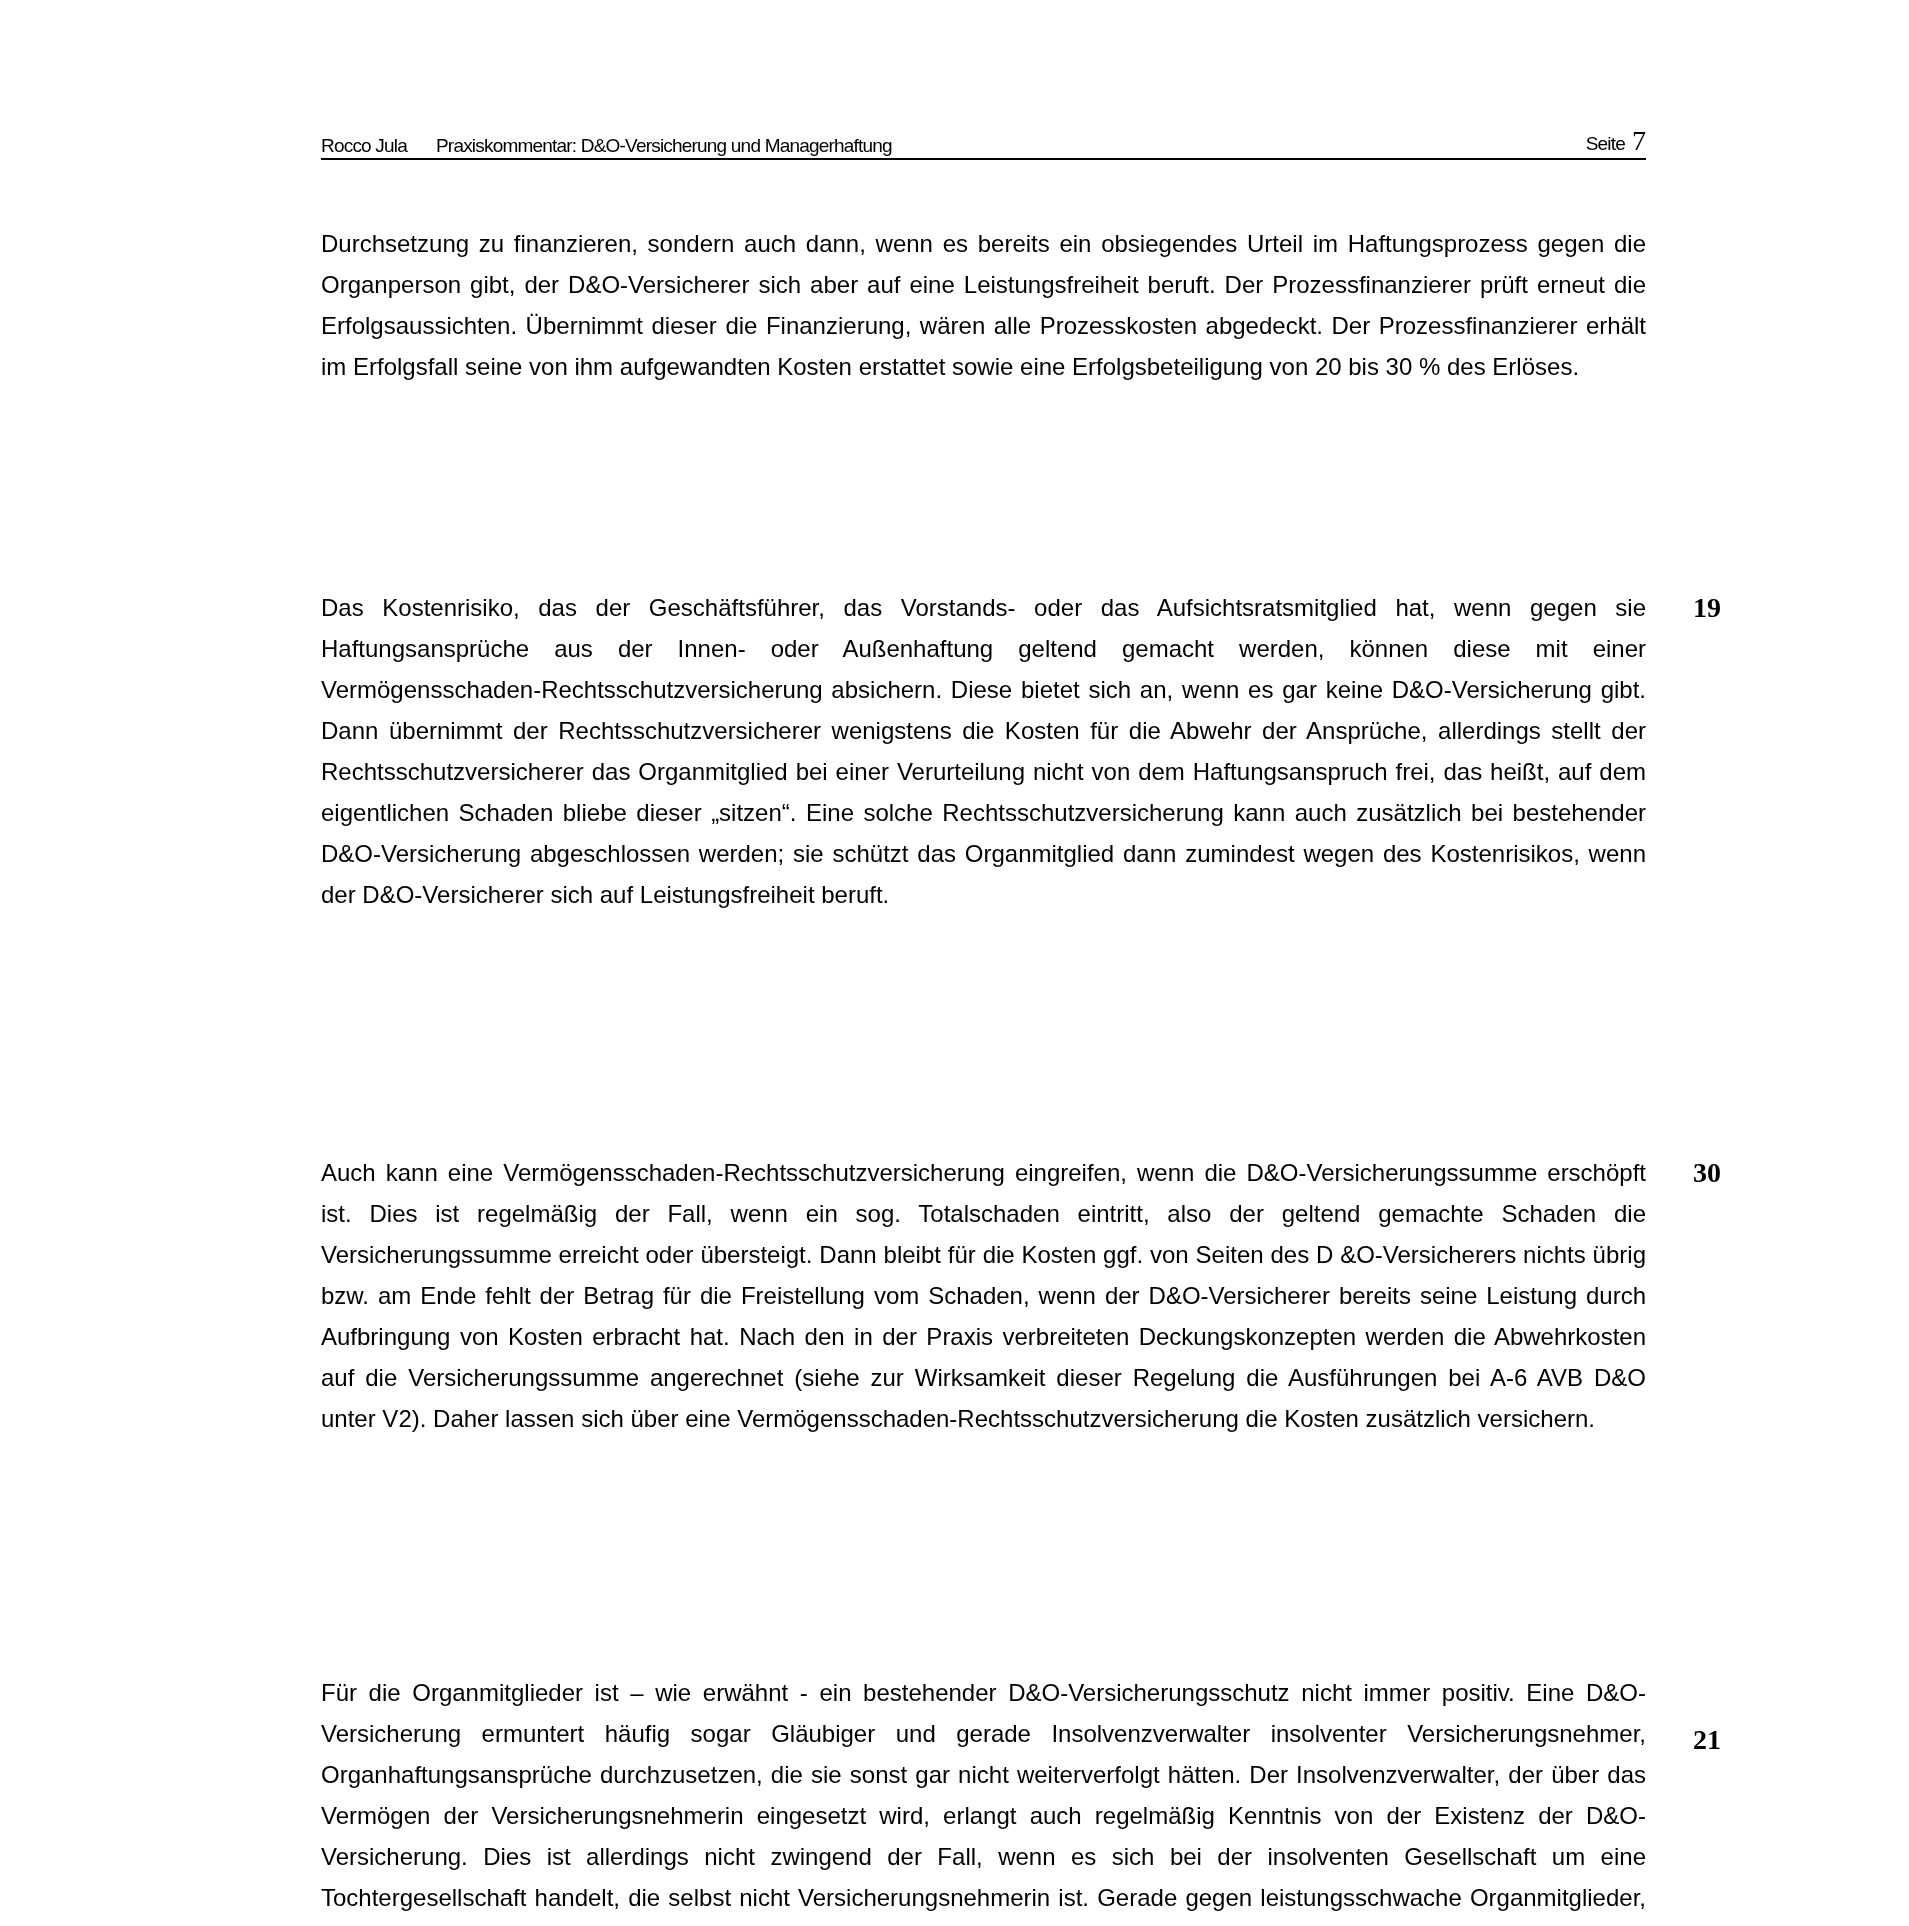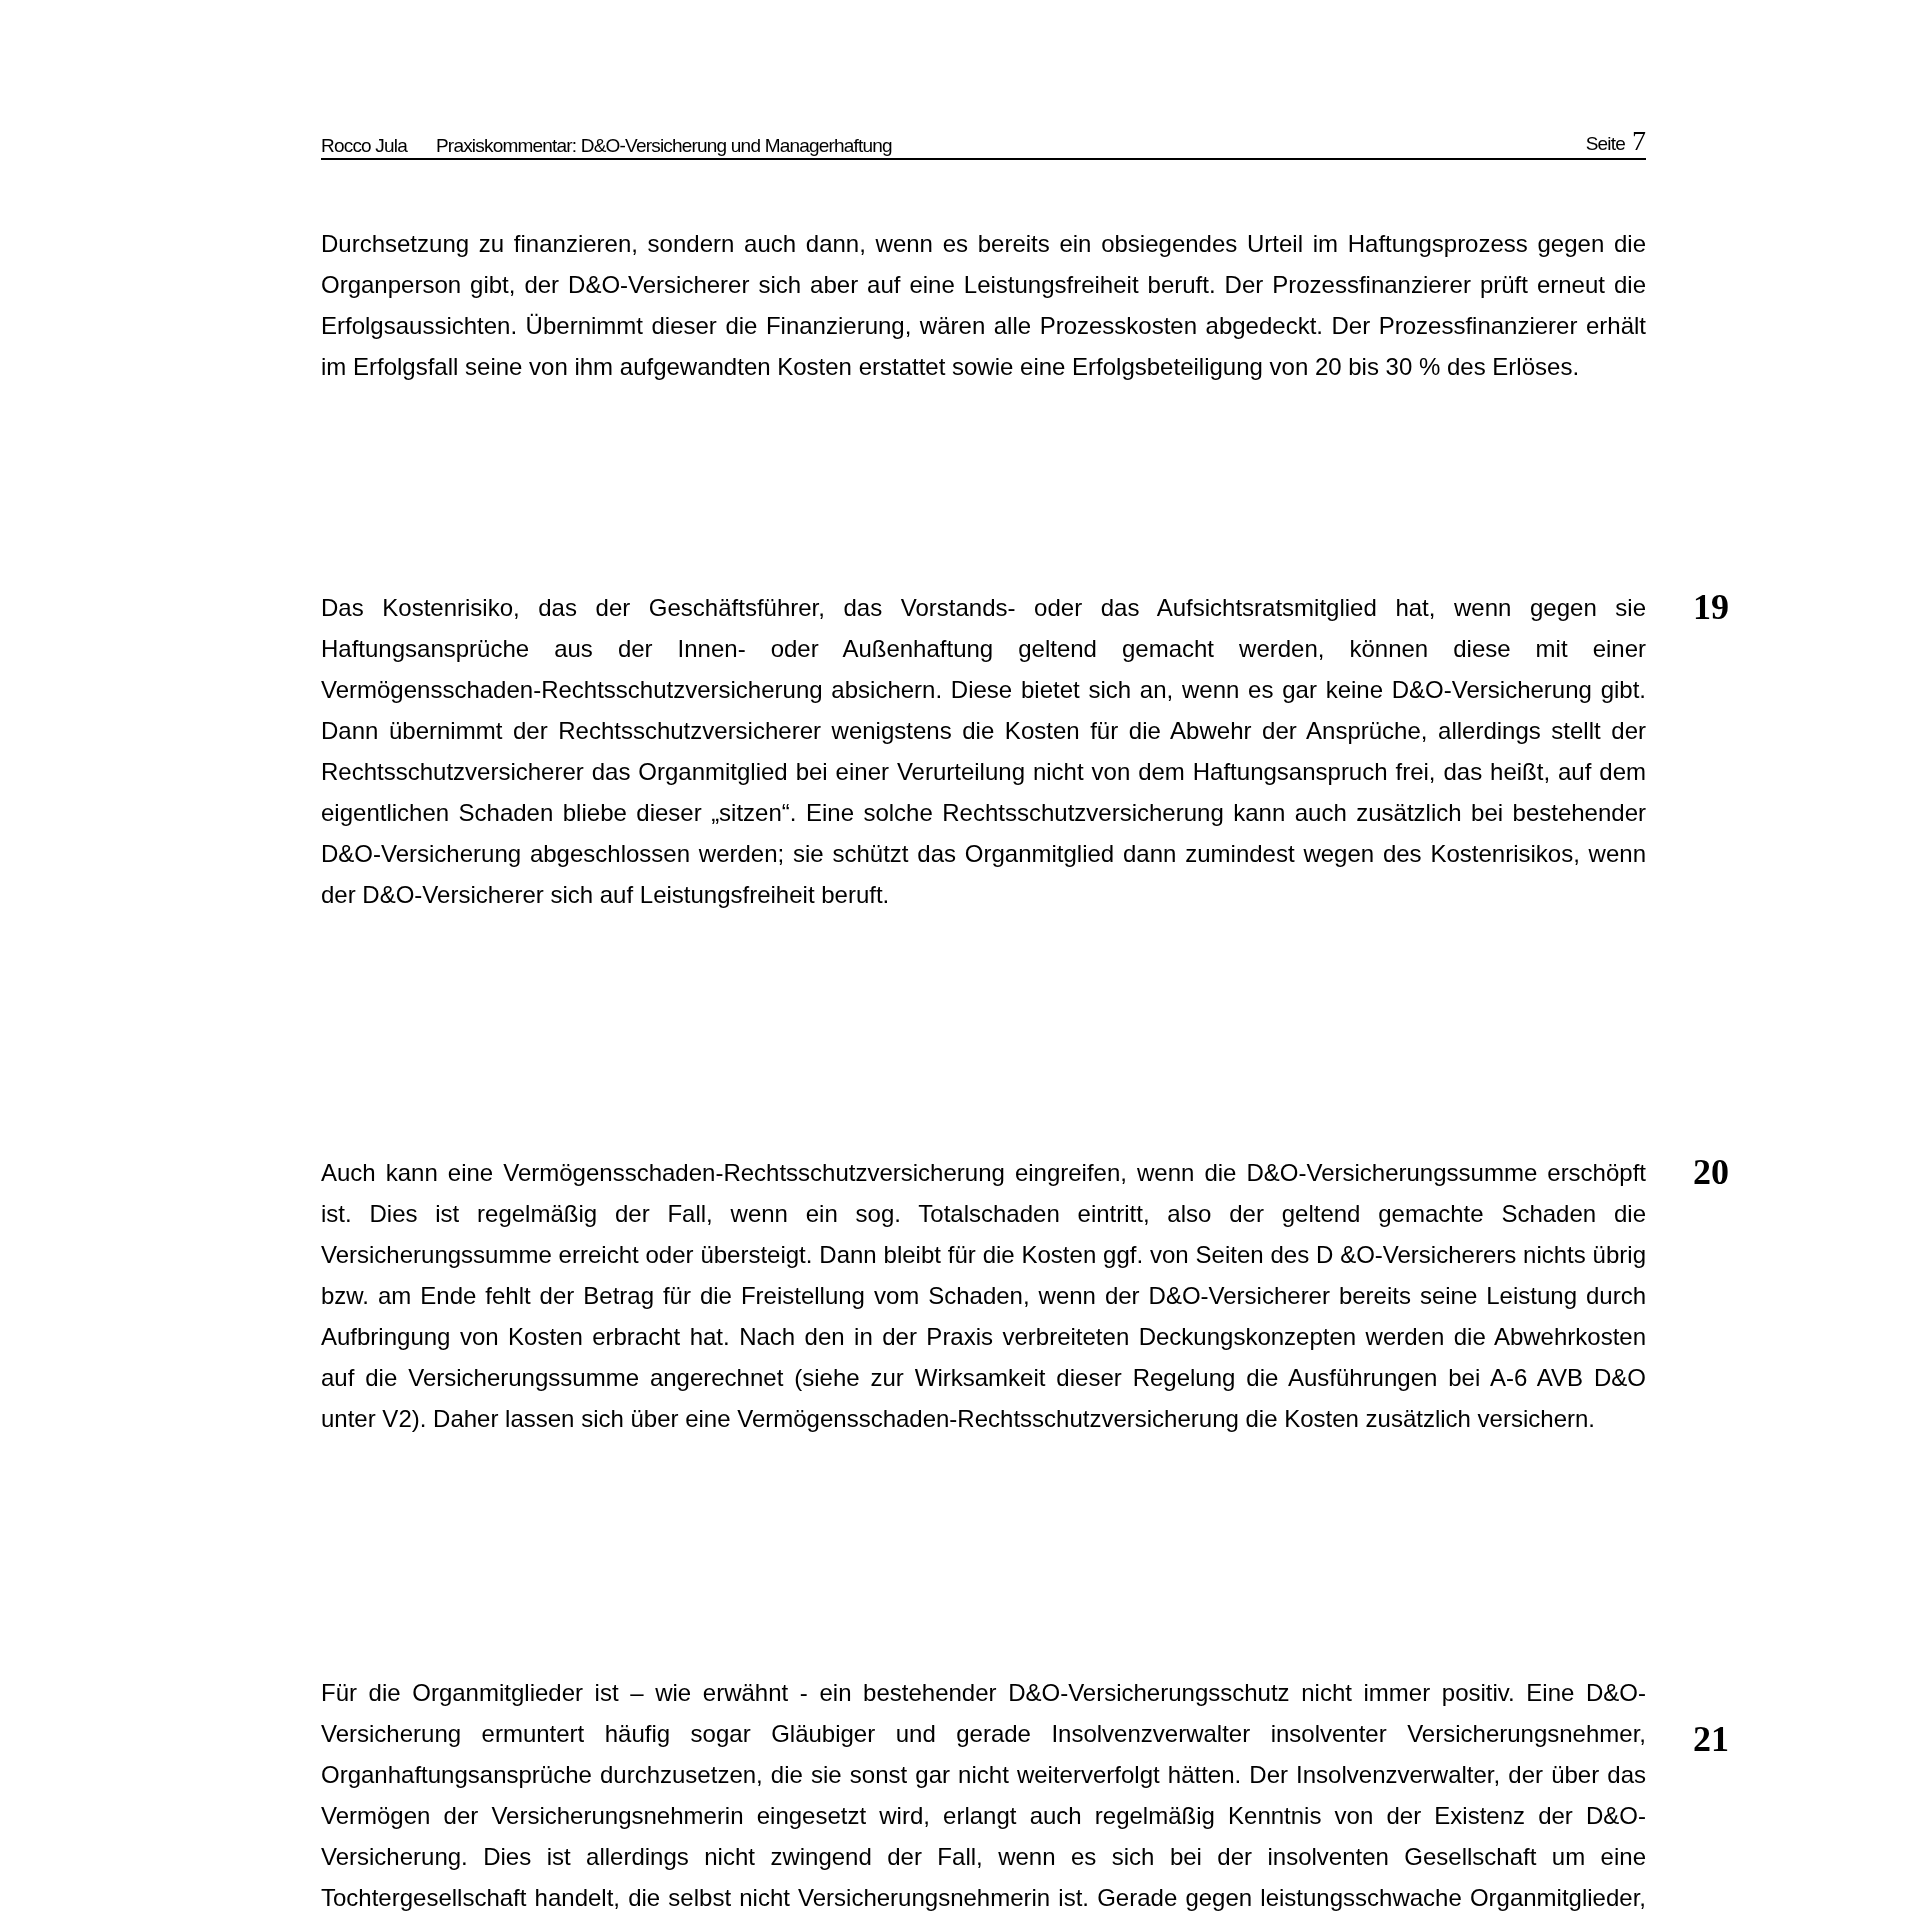--- a/index.html
+++ b/index.html
@@ -46,38 +46,38 @@
       text-align: justify;
       hyphens: manual;
       transform-origin: left top;
     }
     .para b { font-weight: normal; }
     .marginal {
       position: absolute;
       left: 1693px;
       font-family: "Liberation Serif", serif;
       font-weight: bold;
-      font-size: 36px;
+      font-size: 28px;
       line-height: 41px;
     }
   </style>
 </head>
 <body>
 
 <div class="header">
   <span class="author">Rocco Jula</span>
   <span class="title">Praxiskommentar: D&amp;O-Versicherung und Managerhaftung</span>
   <span class="page">
     <span class="page-label">Seite</span><span class="page-number">7</span>
   </span>
 </div>
 
 <div class="para" style="top:223px;">Durchsetzung zu finanzieren, sondern auch dann, wenn es bereits ein obsiegendes Urteil im Haftungsprozess gegen die Organperson gibt, der D&amp;O-Versicherer sich aber auf eine Leistungsfreiheit beruft. Der Prozessfinanzierer prüft erneut die Erfolg­saussichten. Übernimmt dieser die Finanzierung, wären alle Prozesskosten abge­deckt. Der Prozessfinanzierer erhält im Erfolgsfall seine von ihm aufgewandten Kos­ten erstattet sowie eine Erfolgsbeteiligung von 20 bis 30 % des Erlöses.</div>
 
 <div class="para" style="top:587px;"><span>Das Kostenrisiko, das der Geschäftsführer, das Vorstands- oder das Aufsichtsrats­mitglied hat, wenn gegen sie Haftungsansprüche aus der Innen- oder Außenhaftung geltend gemacht werden, können diese mit einer </span><b>Vermögensschaden-Rechts­schutzversicherung</b><span> absichern. Diese bietet sich an, wenn es gar keine D&amp;O-Versi­cherung gibt. Dann übernimmt der Rechtsschutzversicherer wenigstens die Kosten für die Abwehr der Ansprüche, allerdings stellt der Rechtsschutzversicherer das Or­ganmitglied bei einer Verurteilung nicht von dem Haftungsanspruch frei, das heißt, auf dem eigentlichen Schaden bliebe dieser „sitzen“. Eine solche Rechtsschutzversi­cherung kann auch zusätzlich bei bestehender D&amp;O-Versicherung abgeschlossen werden; sie schützt das Organmitglied dann zumindest wegen des Kostenrisikos, wenn der D&amp;O-Versicherer sich auf Leistungsfreiheit beruft.</span></div>
 <div class="marginal" style="top:587px;">19</div>
 
 <div class="para" style="top:1152px;">Auch kann eine Vermögensschaden-Rechtsschutzversicherung eingreifen, wenn die D&amp;O-Versicherungssumme erschöpft ist. Dies ist regelmäßig der Fall, wenn ein sog. Totalschaden eintritt, also der geltend gemachte Schaden die Versicherungssumme erreicht oder übersteigt. Dann bleibt für die Kosten ggf. von Seiten des D &amp;O-Versi­cherers nichts übrig bzw. am Ende fehlt der Betrag für die Freistellung vom Schaden, wenn der D&amp;O-Versicherer bereits seine Leistung durch Aufbringung von Kosten er­bracht hat. Nach den in der Praxis verbreiteten Deckungskonzepten werden die Ab­wehrkosten auf die Versicherungssumme angerechnet (siehe zur Wirksamkeit dieser Regelung die Ausführungen bei A-6 AVB D&amp;O unter V2). Daher lassen sich über eine Vermögensschaden-Rechtsschutzversicherung die Kosten zusätzlich versichern.</div>
-<div class="marginal" style="top:1152px;">20</div>
+<div class="marginal" style="top:1152px;">30</div>
 
 <div class="para" style="top:1672px;">Für die Organmitglieder ist – wie erwähnt - ein bestehender D&amp;O-Versicherungs­schutz nicht immer positiv. Eine D&amp;O-Versicherung ermuntert häufig sogar Gläubiger und gerade Insolvenzverwalter insolventer Versicherungsnehmer, Organhaftungsan­sprüche durchzusetzen, die sie sonst gar nicht weiterverfolgt hätten. Der Insolvenz­verwalter, der über das Vermögen der Versicherungsnehmerin eingesetzt wird, er­langt auch regelmäßig Kenntnis von der Existenz der D&amp;O-Versicherung. Dies ist al­lerdings nicht zwingend der Fall, wenn es sich bei der insolventen Gesellschaft um eine Tochtergesellschaft handelt, die selbst nicht Versicherungsnehmerin ist. Gerade gegen leistungsschwache Organmitglieder, die häufig wegen der Insolvenz ohnehin auch persönlich in der Krise sind, z.B. weil sie sich für Verbindlichkeiten der Gesell­schaft verbürgt haben oder ihrerseits bereits Gehaltsrückstände hinnehmen mussten, hätte der Insolvenzverwalter ohne die D&amp;O-Versicherung gar keine Ansprüche oder diese nicht in voller Höhe geltend gemacht.</div>
 <div class="marginal" style="top:1719px;">21</div>
 
 
 </body></html>

